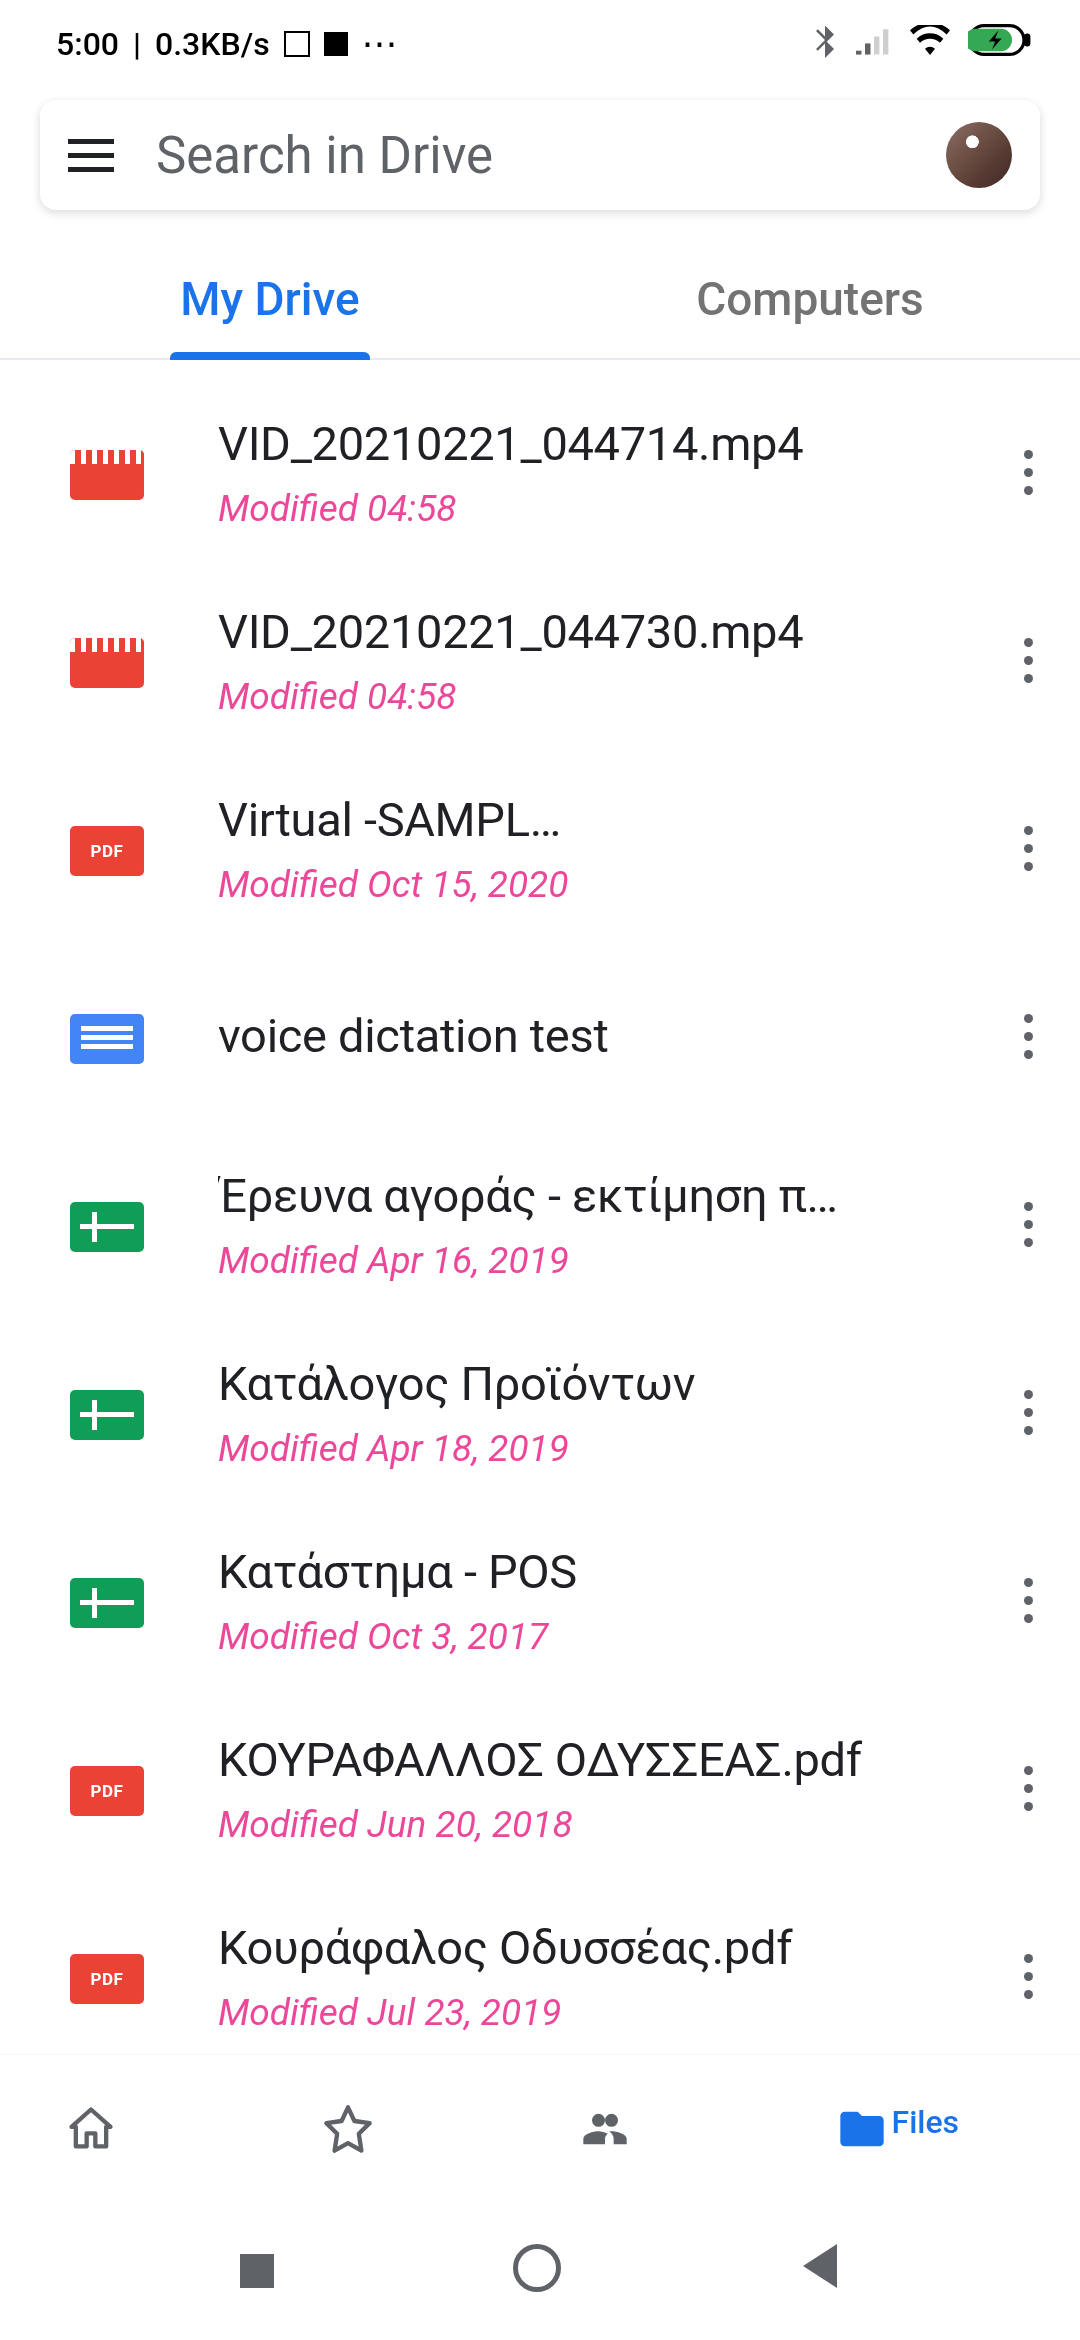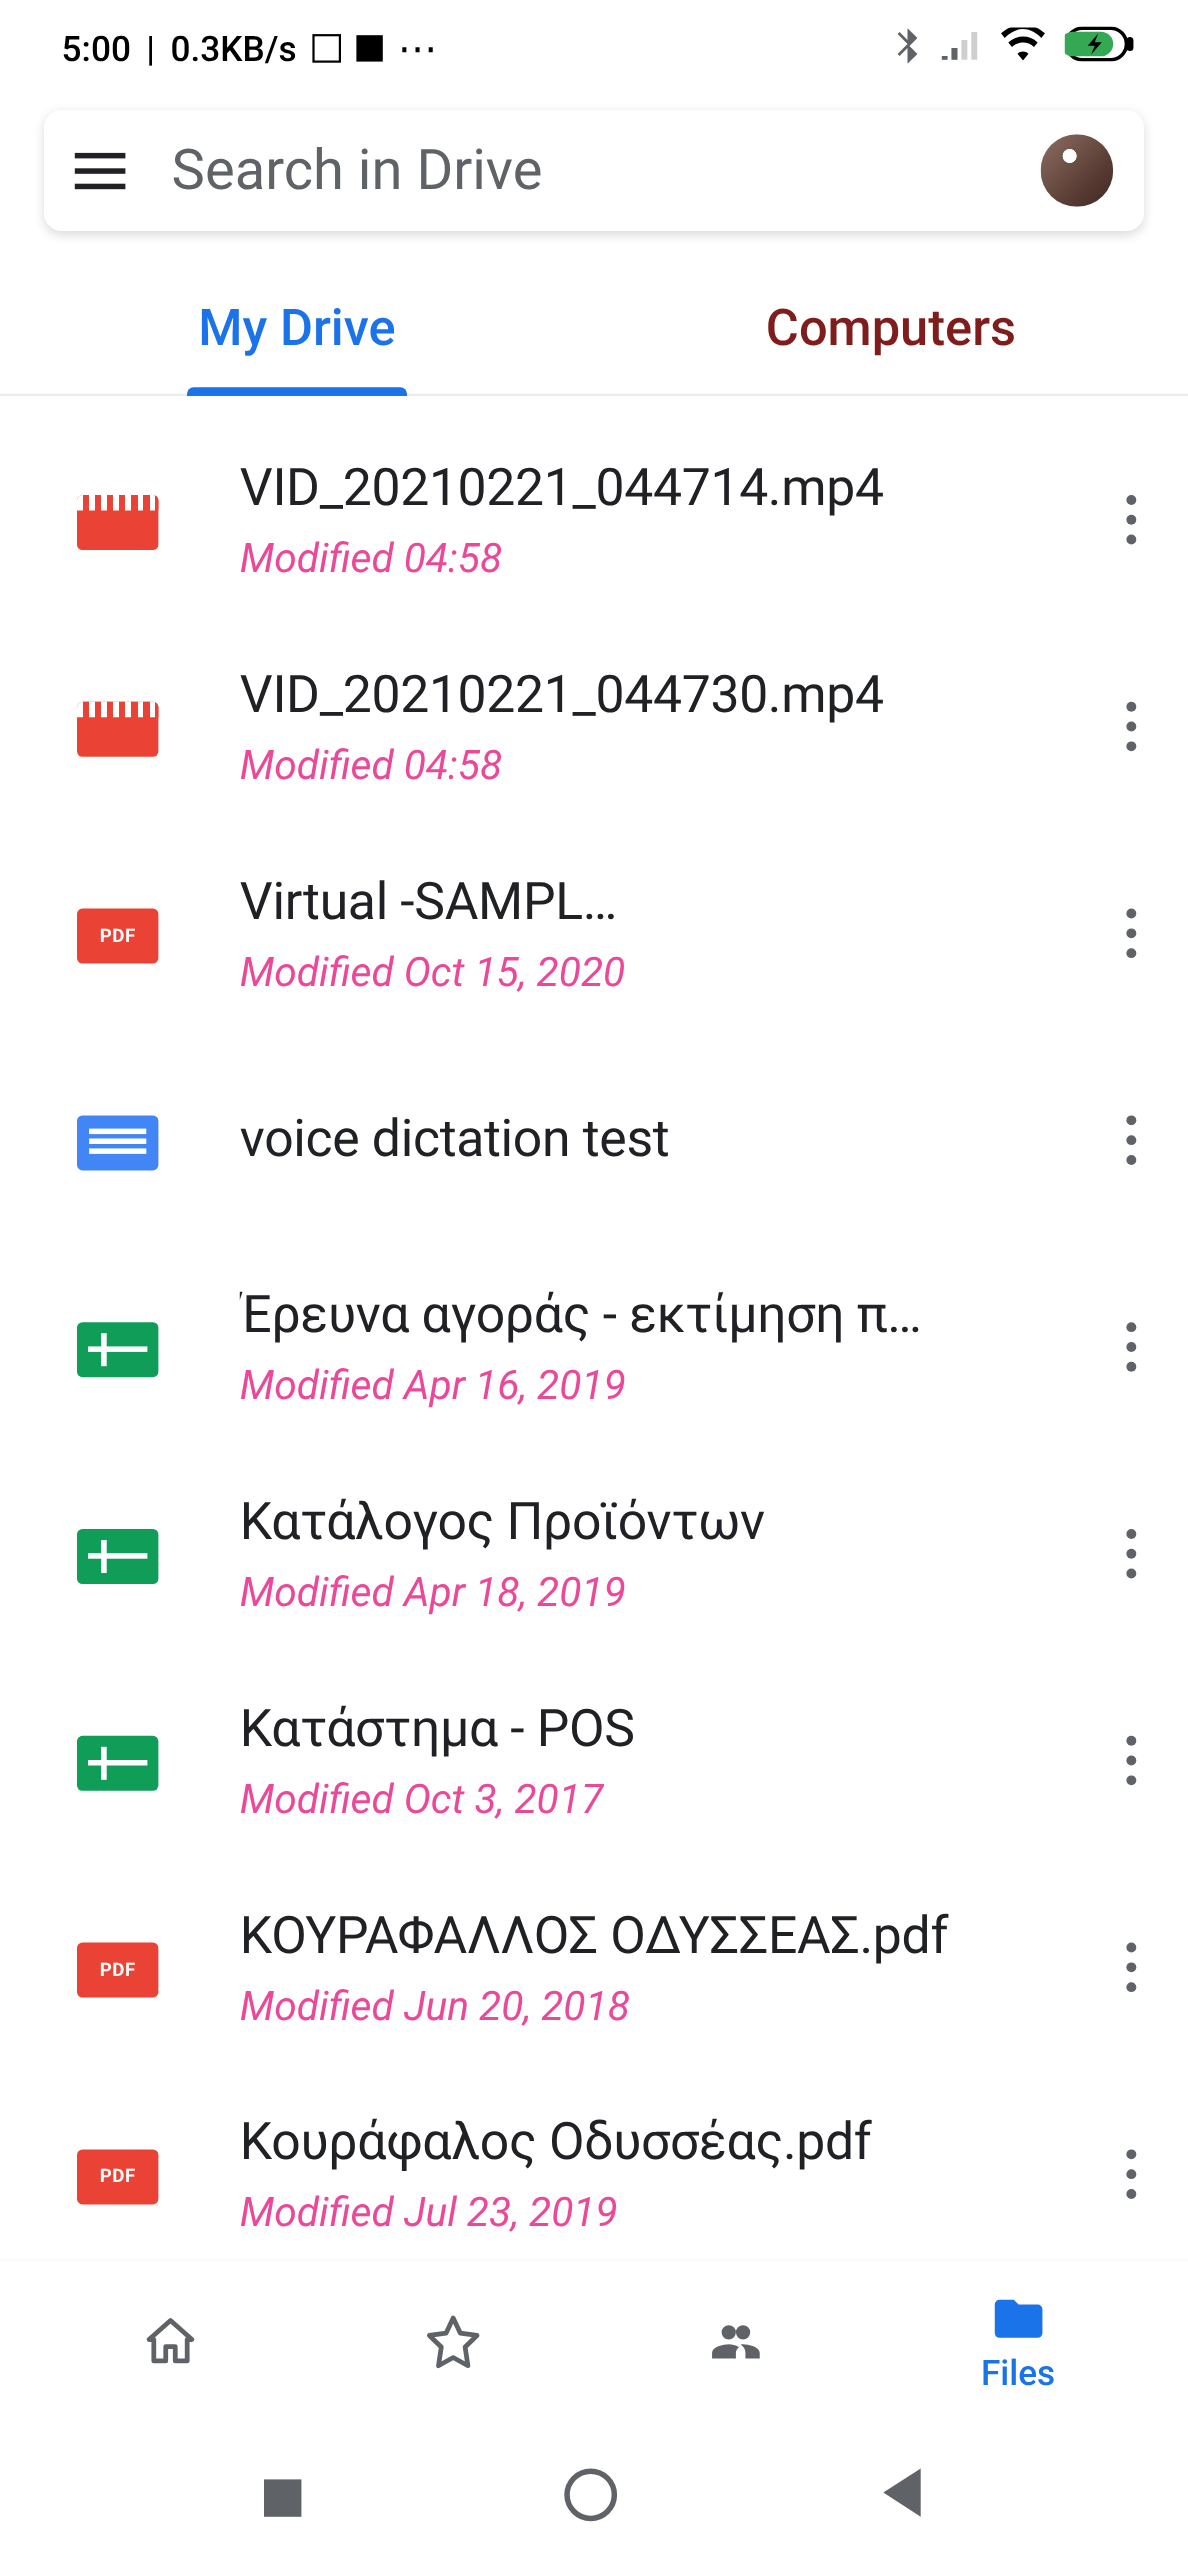--- a/index.html
+++ b/index.html
@@ -16,21 +16,21 @@
 
     
     .search-card { margin:18px 40px; height:110px; border-radius:16px; background:#fff; box-shadow:0 3px 10px rgba(0,0,0,0.15); display:flex; align-items:center; padding:0 28px; gap:42px; position:relative; top:-6px; }
     .hamburger { display:flex; flex-direction:column; gap:9px; width:46px; cursor:pointer; }
     .hamburger span { display:block; height:5px; background:#202124; }
     .search-text { font-size:51px; color:#5f6368; flex:1; }
     .avatar { width:66px; height:66px; border-radius:50%; background:linear-gradient(135deg,#b0bec5 0%,#607d8b 100%); background-image:radial-gradient(circle at 40% 30%, #fff 0%, #fff 10%, transparent 11%), linear-gradient(135deg,#8d6e63 0%,#5d4037 60%,#3e2723 100%); }
 
     
     .tabs { display:flex; height:120px; margin-top:24px; border-bottom:2px solid #e8eaed; }
-    .tab { flex:1; display:flex; align-items:center; justify-content:center; font-size:46px; font-weight:500; color:#7f1d1d; position:relative; cursor:pointer; }
+    .tab { flex:1; display:flex; align-items:center; justify-content:center; font-size:46px; font-weight:500; color:#737373; position:relative; cursor:pointer; }
     .tab.active { color:#1a73e8; }
     .tab.active::after { content:''; position:absolute; bottom:-2px; width:200px; height:8px; background:#1a73e8; border-radius:6px 6px 0 0; }
 
     
     .file-list { padding-top:18px; }
     .file-row { display:flex; align-items:center; height:188px; padding:0 22px 0 70px; cursor:pointer;gap:14px; }
     .file-icon { width:74px; height:50px; flex-shrink:0; margin-right:60px; margin-top:6px; }
     .file-meta { flex:1; min-width:0; }
     .file-name { font-size:47px; color:#202124; white-space:nowrap; overflow:hidden; text-overflow:ellipsis; line-height:1.28; letter-spacing:-0.3px; }
     .file-mod { font-size:37px; color:#ec4899; margin-top:12px;font-style:italic; }
@@ -47,21 +47,21 @@
     .icon-sheet { background:#0f9d58; border-radius:5px; position:relative; }
     .icon-sheet::before { content:''; position:absolute; left:22px; top:10px; bottom:10px; width:5px; background:#fff; }
     .icon-sheet::after { content:''; position:absolute; top:22px; left:10px; right:10px; height:5px; background:#fff; }
 
     
     .partial-row { display:flex; align-items:center; padding:26px 22px 0 70px; opacity:0.14; }
     .partial-row .file-name { font-size:47px; }
 
     
     .bottom-nav { position:absolute; bottom:138px; left:0; right:0; height:148px; background:#fff; display:flex; align-items:center; justify-content:space-around; padding:0 26px; border-top:1px solid rgba(0,0,0,0.03); }
-    .nav-item { display:flex; flex-direction:column; align-items:center; gap:4px; cursor:pointer; width:180px; }
+    .nav-item { display:flex; flex-direction:row; gap:4px; cursor:pointer; width:180px; }
     .nav-icon { width:52px; height:52px; color:#5f6368; }
     .nav-label { font-size:32px; font-weight:500; color:#1a73e8; }
     .nav-item.active .nav-icon { color:#1a73e8; }
 
     
     .android-nav { position:absolute; bottom:0; left:0; right:0; height:138px; background:#fff; display:flex; align-items:center; justify-content:space-evenly; }
     .android-nav .btn { width:54px; height:54px; cursor:pointer; }
     .sq { width:34px; height:34px; background:#5f6368; margin:10px; }
     .circ { width:48px; height:48px; border:5px solid #5f6368; border-radius:50%; }
     .tri { width:0; height:0; border-top:22px solid transparent; border-bottom:22px solid transparent; border-right:34px solid #5f6368; margin-left:6px; }

